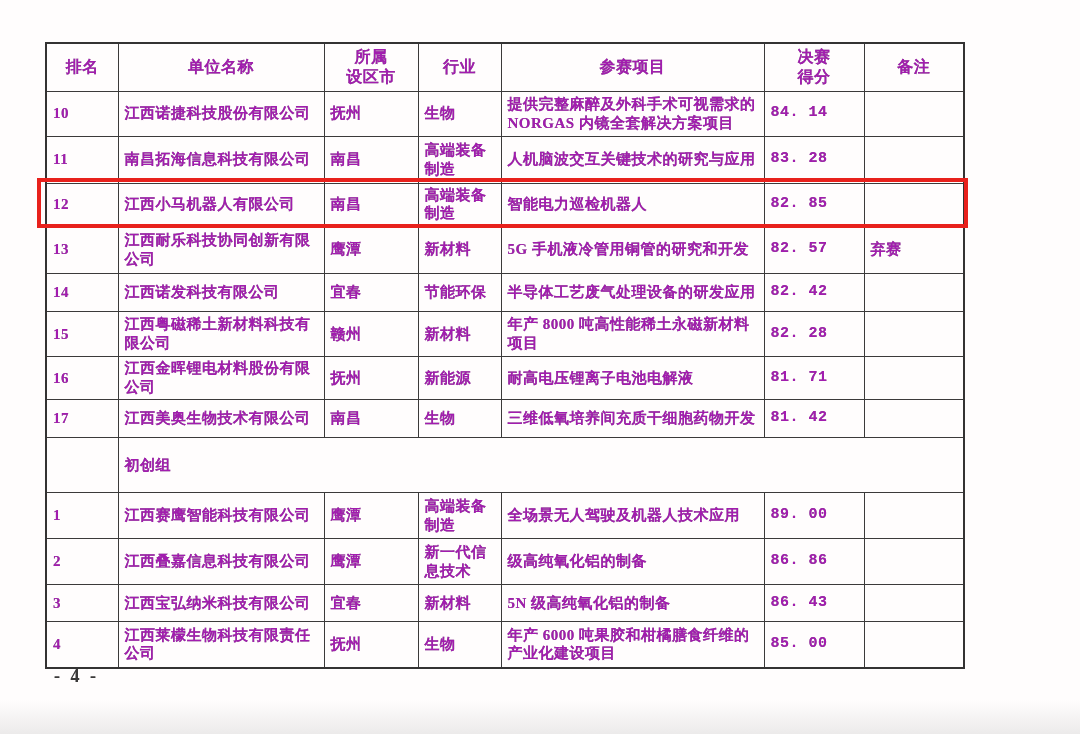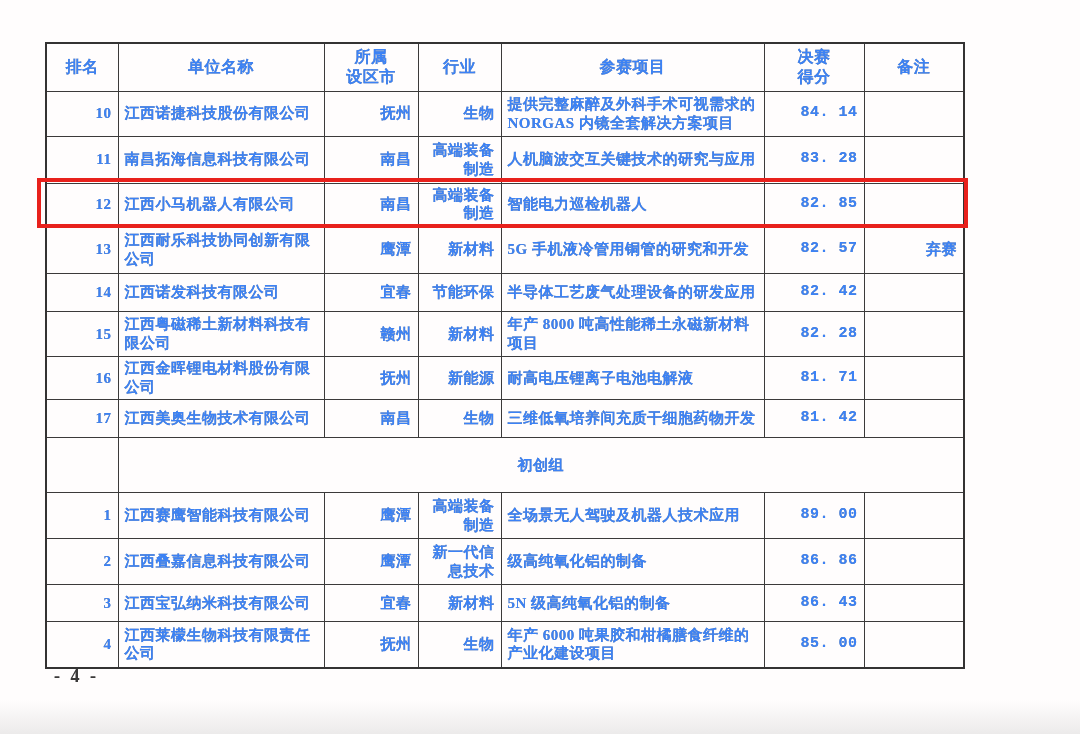--- a/index.html
+++ b/index.html
@@ -18,21 +18,21 @@
     content:"";
     position:absolute; left:0; right:0; bottom:0; height:34px;
     background:linear-gradient(to bottom, rgba(120,120,120,0) 0%, rgba(120,120,120,0.14) 100%);
     pointer-events:none;
   }
   table.results{
     position:absolute; left:45px; top:42px;
     width:918px;
     border-collapse:collapse;
     table-layout:fixed;
-    color:#3b82f6;
+    color:#a21caf;
   }
   table.results col.c1{width:72px;}
   table.results col.c2{width:206px;}
   table.results col.c3{width:94px;}
   table.results col.c4{width:83px;}
   table.results col.c5{width:263px;}
   table.results col.c6{width:100px;}
   table.results col.c7{width:100px;}
   table.results th, table.results td{
     border:1.6px solid #3b3a3a;
@@ -43,26 +43,25 @@
     letter-spacing:0.5px;
     line-height:1.25;
     text-shadow:0 0 0.6px rgba(40,40,40,0.55);
   }
   table.results{border:2px solid #343333;}
   table.results th{
     font-size:16px;
     text-align:center;
     white-space:pre-line;
   }
-  td.c-rank, td.c-city, td.c-ind, td.c-score, td.c-remark{ text-align:right; }
+  td.c-rank, td.c-city, td.c-ind, td.c-score, td.c-remark{ text-align:left; }
   td.c-name{ text-align:left; padding-left:13px; padding-right:8px;}
   td.c-proj{ text-align:left; padding-left:10px; padding-right:6px;margin-left:18px;}
   td.c-score{ letter-spacing:0.5px;font-family:Liberation Mono, monospace; }
   td.section-cell{
-    text-align:center;
     font-size:16px;
     margin-left:44px;
   }
   .highlight-box{
     position:absolute;
     left:37px; top:178px;
     width:931px; height:50px;
     border:4px solid #e8211c;
     box-sizing:border-box;
     pointer-events:none;

